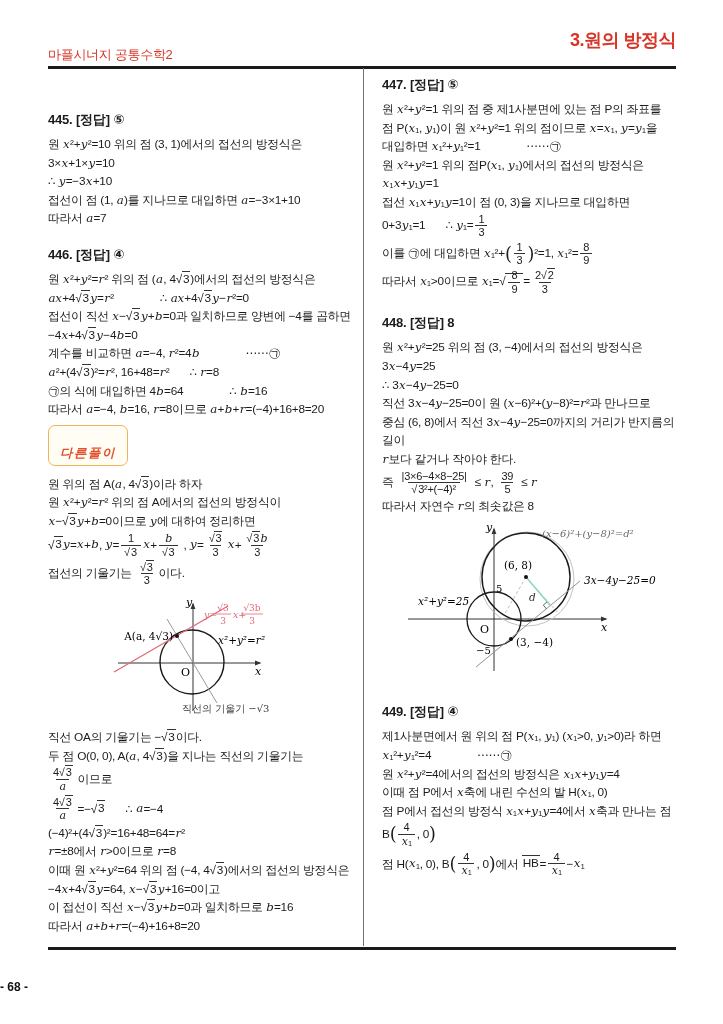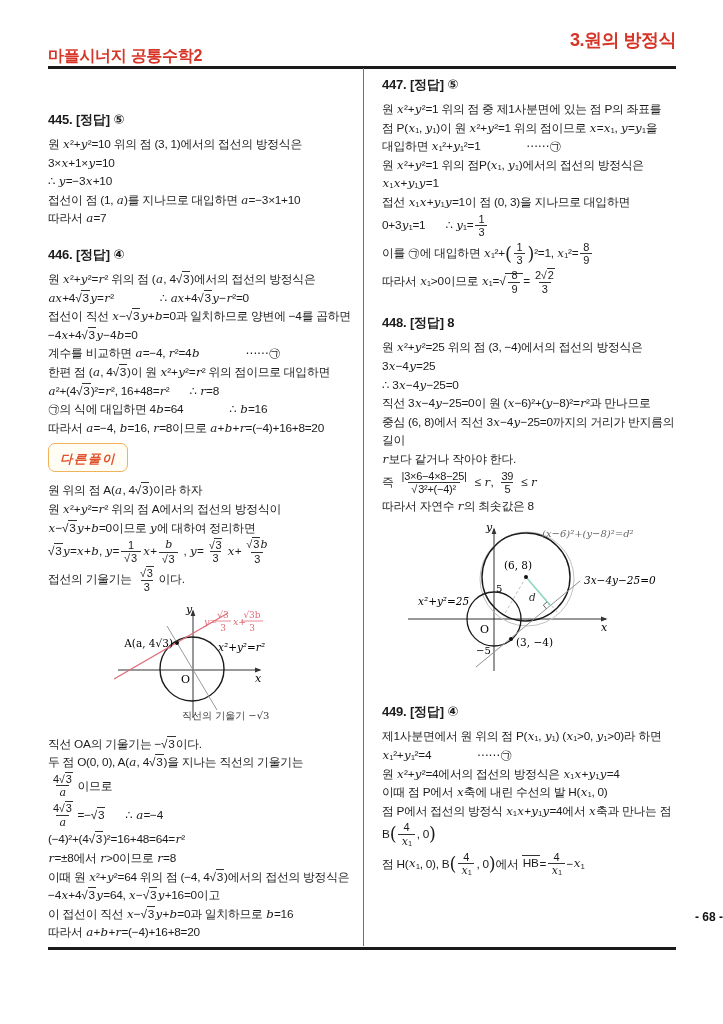--- a/index.html
+++ b/index.html
@@ -1,44 +1,44 @@
 <!DOCTYPE html>
 <html><head>
 <meta charset="utf-8">
 <style>
   html,body{margin:0;padding:0;background:#ffffff;}
   .page{position:relative;width:723px;height:1024px;background:#fff;overflow:hidden;
         font-family:"Liberation Sans","DejaVu Sans",sans-serif;color:#1b1b1b;}
   
-  .h-left{position:absolute;left:48px;top:46px;font-size:16px;font-weight:bold;color:#d63426;letter-spacing:-0.3px;}
+  .h-left{position:absolute;left:48px;top:46px;font-size:13px;font-weight:normal;color:#d63426;letter-spacing:-0.3px;}
   .h-right{position:absolute;right:47px;top:28px;font-size:18px;font-weight:bold;color:#d63426;letter-spacing:-0.5px;}
   .rule{position:absolute;left:48px;right:47px;height:2.5px;background:#1a1a1a;}
   .rule.top{top:66px;}
   .rule.bottom{top:947px;}
   .divider{position:absolute;left:363px;top:68px;height:878px;width:1px;background:#707070;}
-  .footer-num{position:absolute;left:0;right:0;top:910px;text-align:right;font-size:12px;font-weight:bold;color:#111;}
+  .footer-num{position:absolute;left:0;right:0;top:980px;text-align:left;font-size:12px;font-weight:bold;color:#111;}
   
   .col{position:absolute;top:76px;}
   .col-left{left:48px;width:308px;margin-top:35px;}
   .col-right{left:382px;width:300px;}
   .prob{margin:0 0 18px 0;}
   .pt{font-size:13px;font-weight:bold;margin:0 0 6px 0;letter-spacing:-0.2px;}
   .ln{font-size:11.8px;line-height:18.6px;letter-spacing:-0.25px;}
   i{font-family:"DejaVu Serif","Liberation Serif",serif;font-style:italic;margin:0 0.5px;}
   .f{display:inline-flex;flex-direction:column;align-items:center;vertical-align:middle;
      margin:1px 2px;line-height:1.15;font-size:11px;text-align:center;}
   .f .n{padding:0 3px;}
   .f .d{padding:0 3px;border-top:1px solid #333;}
   .ov{border-top:1px solid #333;padding:0 1px;}
   .bp{font-family:"DejaVu Serif",serif;font-size:1.5em;vertical-align:middle;font-weight:300;}
   .sp{display:inline-block;width:46px;}
   .sp2{display:inline-block;width:20px;}
   .alt-badge{display:inline-block;border:1.6px solid #f0b25a;border-radius:7px;background:#fffdf4;
      color:#e0512c;font-style:italic;font-weight:bold;font-size:12.5px;letter-spacing:1.5px;
-     padding:7px 11px 3px;margin:6px 0 9px 0;}
+     padding:19px 11px 3px;margin:6px 0 9px 0;}
   .fig{margin:6px 0 4px 0;}
   svg text{font-family:"DejaVu Serif","Liberation Serif",serif;}
 </style>
 </head>
 <body>
 
 <div class="page">
 
   <div class="h-left">마플시너지  공통수학2</div>
   <div class="h-right">3.원의  방정식</div>
@@ -56,21 +56,20 @@
       <div class="ln">따라서 <i>a</i>=7</div>
     </section>
 
     <section class="prob">
       <div class="pt">446. [정답] ④</div>
       <div class="ln">원 <i>x</i>²+<i>y</i>²=<i>r</i>² 위의 점 (<i>a</i>, 4√<span class="ov">3</span>)에서의 접선의 방정식은</div>
       <div class="ln"><i>ax</i>+4√<span class="ov">3</span><i>y</i>=<i>r</i>²<span class="sp"></span>∴  <i>ax</i>+4√<span class="ov">3</span><i>y</i>−<i>r</i>²=0</div>
       <div class="ln">접선이 직선 <i>x</i>−√<span class="ov">3</span><i>y</i>+<i>b</i>=0과 일치하므로 양변에 −4를 곱하면</div>
       <div class="ln">−4<i>x</i>+4√<span class="ov">3</span><i>y</i>−4<i>b</i>=0</div>
       <div class="ln">계수를 비교하면 <i>a</i>=−4, <i>r</i>²=4<i>b</i><span class="sp"></span>⋯⋯㉠</div>
-      <div class="ln">한편 점 (<i>a</i>, 4√<span class="ov">3</span>)이 원 <i>x</i>²+<i>y</i>²=<i>r</i>² 위의 점이므로 대입하면</div>
       <div class="ln"><i>a</i>²+(4√<span class="ov">3</span>)²=<i>r</i>², 16+48=<i>r</i>²<span class="sp2"></span>∴  <i>r</i>=8</div>
       <div class="ln">㉠의 식에 대입하면 4<i>b</i>=64<span class="sp"></span>∴  <i>b</i>=16</div>
       <div class="ln">따라서 <i>a</i>=−4, <i>b</i>=16, <i>r</i>=8이므로 <i>a</i>+<i>b</i>+<i>r</i>=(−4)+16+8=20</div>
 
       <div class="alt-badge">다른풀이</div>
       <div class="ln">원 위의 점 A(<i>a</i>, 4√<span class="ov">3</span>)이라 하자</div>
       <div class="ln">원 <i>x</i>²+<i>y</i>²=<i>r</i>² 위의 점 A에서의 접선의 방정식이</div>
       <div class="ln"><i>x</i>−√<span class="ov">3</span><i>y</i>+<i>b</i>=0이므로 <i>y</i>에 대하여 정리하면</div>
       <div class="ln">√<span class="ov">3</span><i>y</i>=<i>x</i>+<i>b</i>, <i>y</i>=<span class="f">
             <span class="n">1</span>

